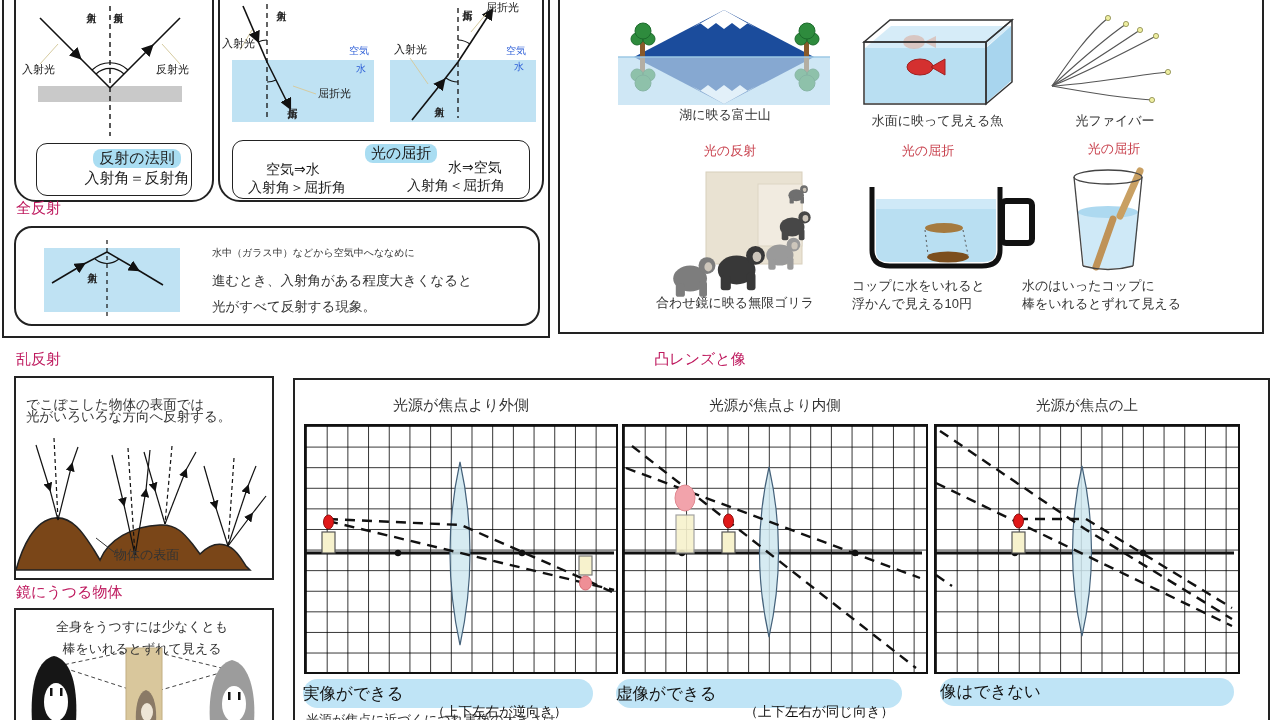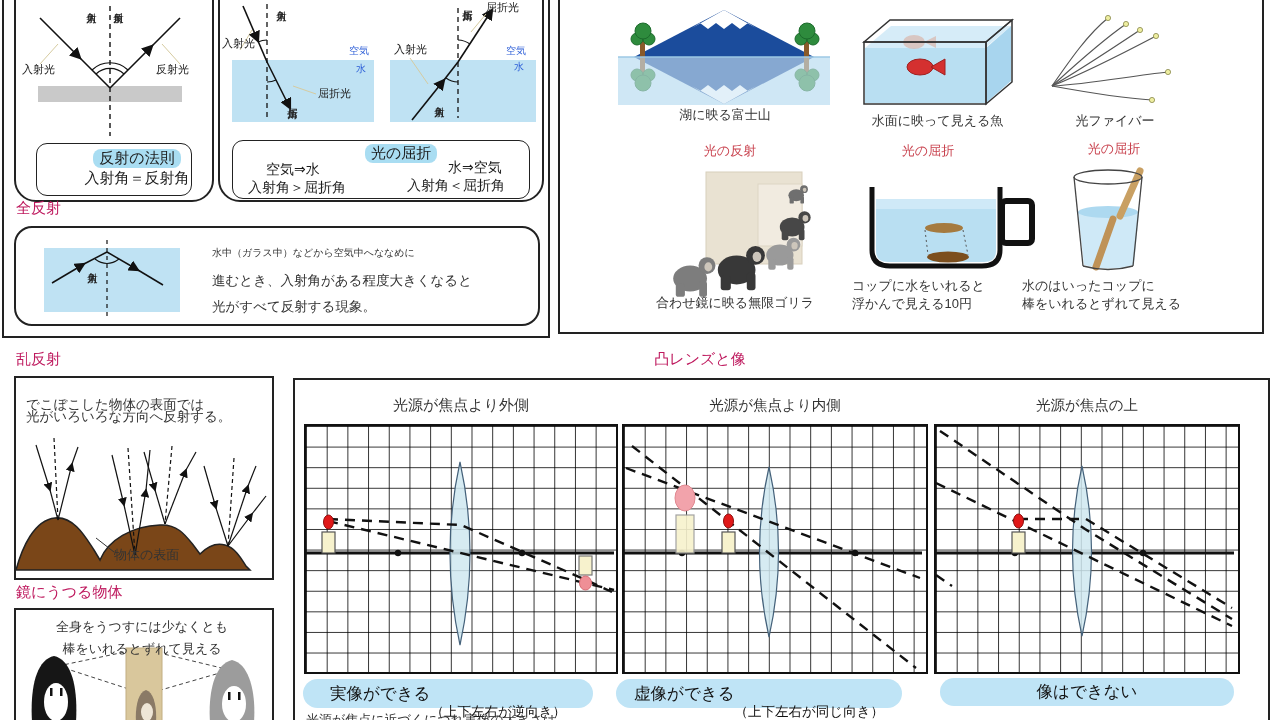--- a/index.html
+++ b/index.html
@@ -14,21 +14,21 @@
   .blue{color:#2b5dd7;font-size:10px;}
   .cap{position:absolute;font-size:13px;color:#333;white-space:nowrap;}
   .ctr{text-align:center;}
   .tag{position:absolute;font-size:13px;color:#c9434f;text-align:center;white-space:nowrap;}
   .h15{position:absolute;font-size:15px;color:#be185d;white-space:nowrap;}
   .hl{background:#a9ddf2;border-radius:8px;padding:0 6px;}
   .grid{position:absolute;border:2.5px solid #111;background-color:#fff;
         background-image:linear-gradient(to right,rgba(0,0,0,.8) 1px,transparent 1px),
                          linear-gradient(to bottom,rgba(0,0,0,.8) 1px,transparent 1px);
         background-size:20.7px 20.6px;}
-  .pill{position:absolute;background:#bfe4f6;border-radius:15px;display:flex;align-items:center;justify-content:center;white-space:nowrap;}
+  .pill{position:absolute;background:#bfe4f6;border-radius:15px;display:flex;align-items:center;white-space:nowrap;gap:28px;}
   .pill .main{font-size:16.5px;color:#111;}
   .pill .note{font-size:13.5px;color:#111;margin-top:36px;}
   svg.overlay{position:absolute;left:0;top:0;pointer-events:none;}
   .lawcol{font-size:14px;white-space:nowrap;position:absolute;}
 </style>
 </head>
 <body>
 
 <div class="box" style="left:2px;top:-14px;width:544px;height:348px;"></div>
 <div class="rbox" style="left:14px;top:-24px;width:196px;height:222px;"></div>

